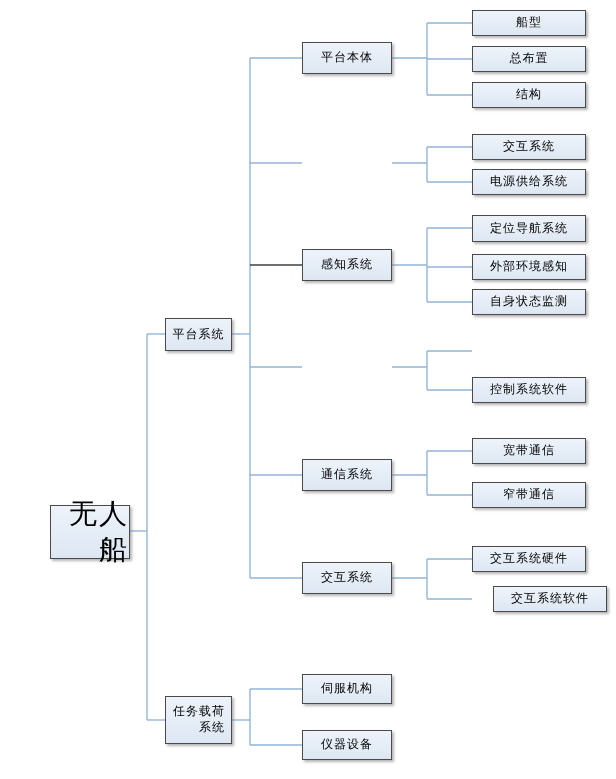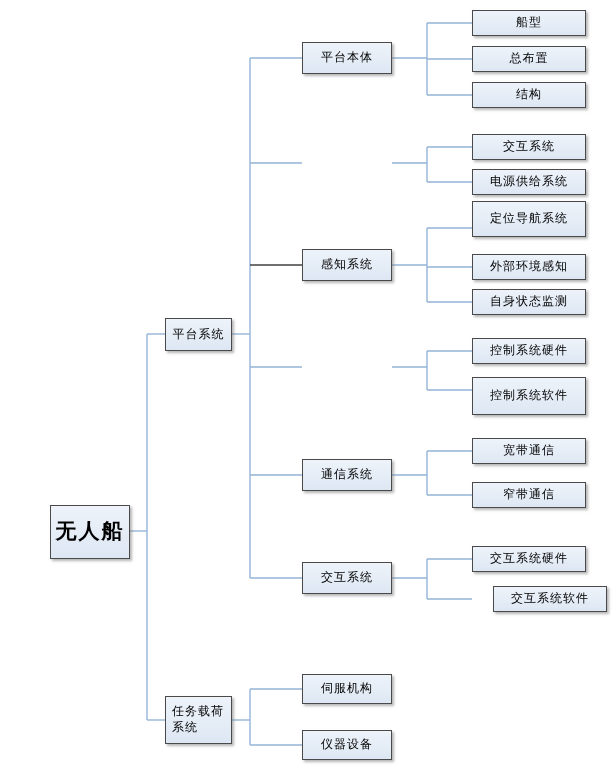--- a/index.html
+++ b/index.html
@@ -13,31 +13,31 @@
     overflow: hidden;
   }
   .connectors { position: absolute; left: 0; top: 0; width: 616px; height: 779px; }
   .connectors line { stroke: var(--connector, #95b3d7); stroke-width: 1.4; }
   .connectors line.dark { stroke: var(--connector-dark, #404040); }
   .node {
     position: absolute;
     display: flex;
     align-items: center;
     justify-content: center;
-    text-align: left;
+    text-align: right;
     background: linear-gradient(180deg, var(--fill-top, #eef3fa) 0%, var(--fill-bottom, #dde7f3) 100%);
     border: 1.5px solid var(--node-border, #4a4a4a);
     box-shadow: 1.5px 1.5px 2.5px rgba(120,120,120,0.55);
     font-size: 12px;
     letter-spacing: 1px;
     line-height: 1.3;
     color: var(--text, #000000);
   }
   .node.mid { font-size: 12px; }
-  .node.root { font-size: 21px; letter-spacing: 2px; font-weight: bold; }
+  .node.root { font-size: 28px; letter-spacing: 2px; }
   .node.wrap { padding: 0 6px; }
 </style>
 </head>
 <body>
 
 <div class="canvas">
 
   <svg class="connectors" viewBox="0 0 616 779" xmlns="http://www.w3.org/2000/svg" aria-hidden="true">
 
     <line x1="130" y1="531" x2="147" y2="531"></line>
@@ -105,26 +105,25 @@
   <div class="node mid" style="left:302px; top:674px; width:90px; height:30px">伺服机构</div>
   <div class="node mid" style="left:302px; top:730px; width:90px; height:30px">仪器设备</div>
 
   <div class="node" style="left:472px; top:10px; width:114px; height:26px">船型</div>
   <div class="node" style="left:472px; top:46px; width:114px; height:26px">总布置</div>
   <div class="node" style="left:472px; top:82px; width:114px; height:26px">结构</div>
 
   <div class="node" style="left:472px; top:134px; width:114px; height:26px">交互系统</div>
   <div class="node" style="left:472px; top:169px; width:114px; height:26px">电源供给系统</div>
 
-  <div class="node" style="left:472px; top:201px; width:114px; height:36px">定位导航系统</div>
+  <div class="node" style="left:472px; top:215px; width:114px; height:27px">定位导航系统</div>
   <div class="node" style="left:472px; top:254px; width:114px; height:26px">外部环境感知</div>
   <div class="node" style="left:472px; top:289px; width:114px; height:26px">自身状态监测</div>
 
-  <div class="node" style="left:472px; top:338px; width:114px; height:26px">控制系统硬件</div>
-  <div class="node" style="left:472px; top:377px; width:114px; height:38px">控制系统软件</div>
+  <div class="node" style="left:472px; top:377px; width:114px; height:26px">控制系统软件</div>
 
   <div class="node" style="left:472px; top:438px; width:114px; height:26px">宽带通信</div>
   <div class="node" style="left:472px; top:482px; width:114px; height:26px">窄带通信</div>
 
   <div class="node" style="left:472px; top:546px; width:114px; height:26px">交互系统硬件</div>
   <div class="node" style="left:493px; top:586px; width:114px; height:26px">交互系统软件</div>
 
 </div>
 
 </body></html>

